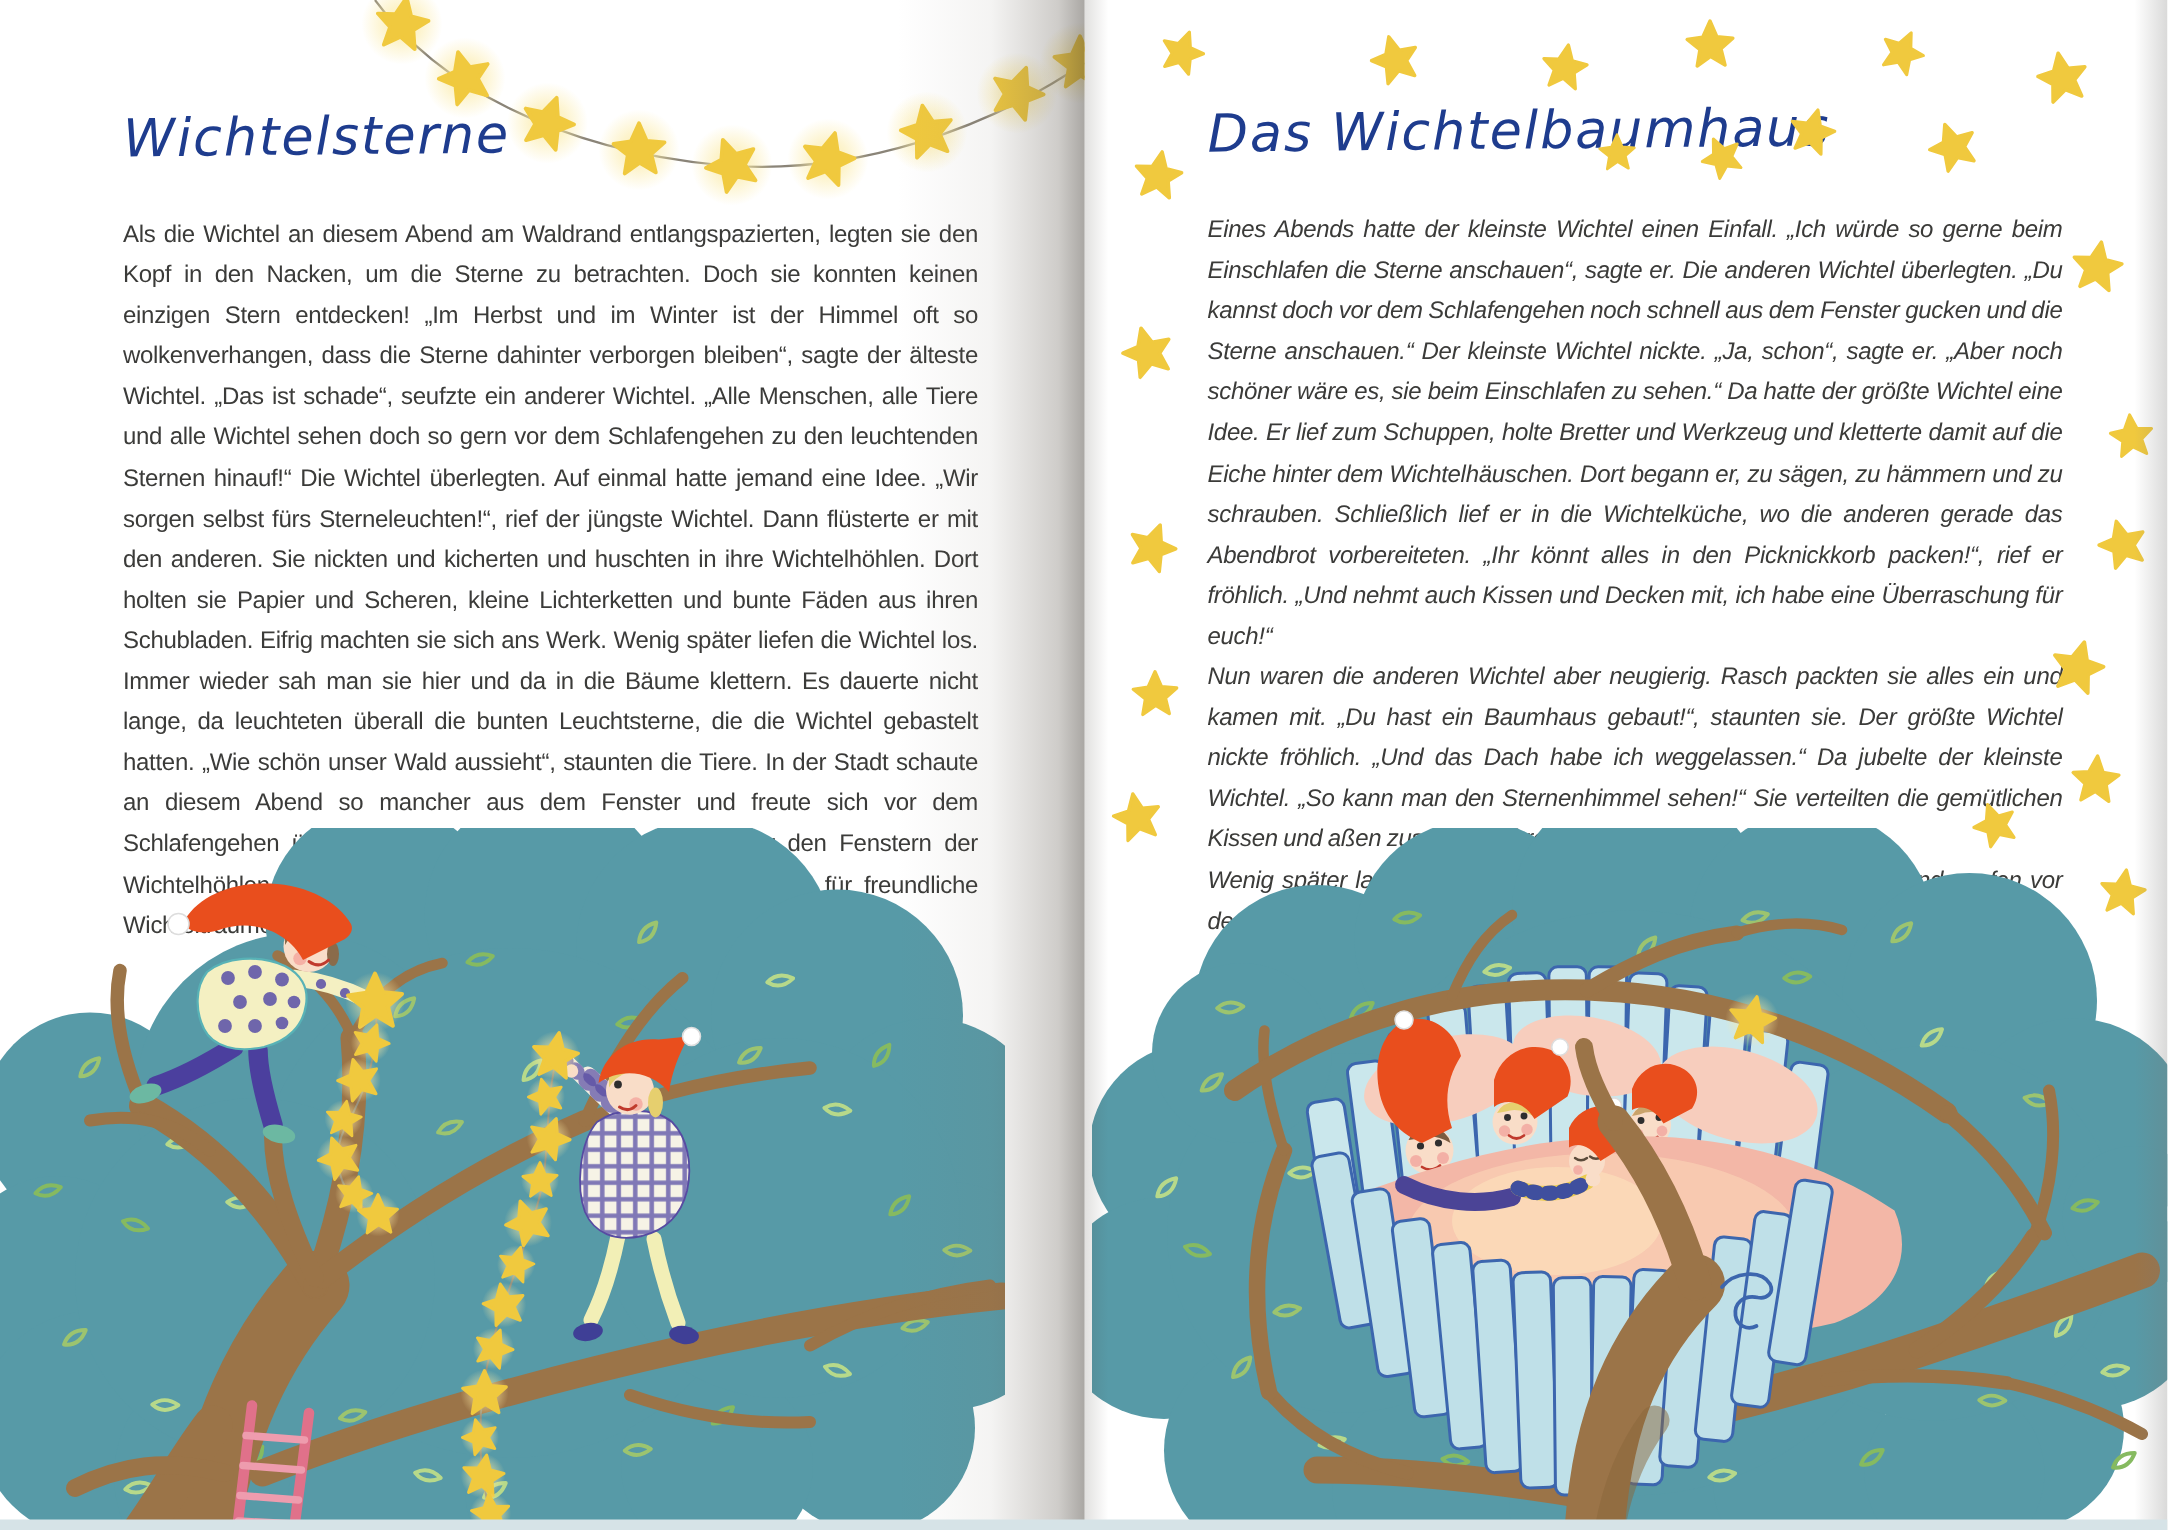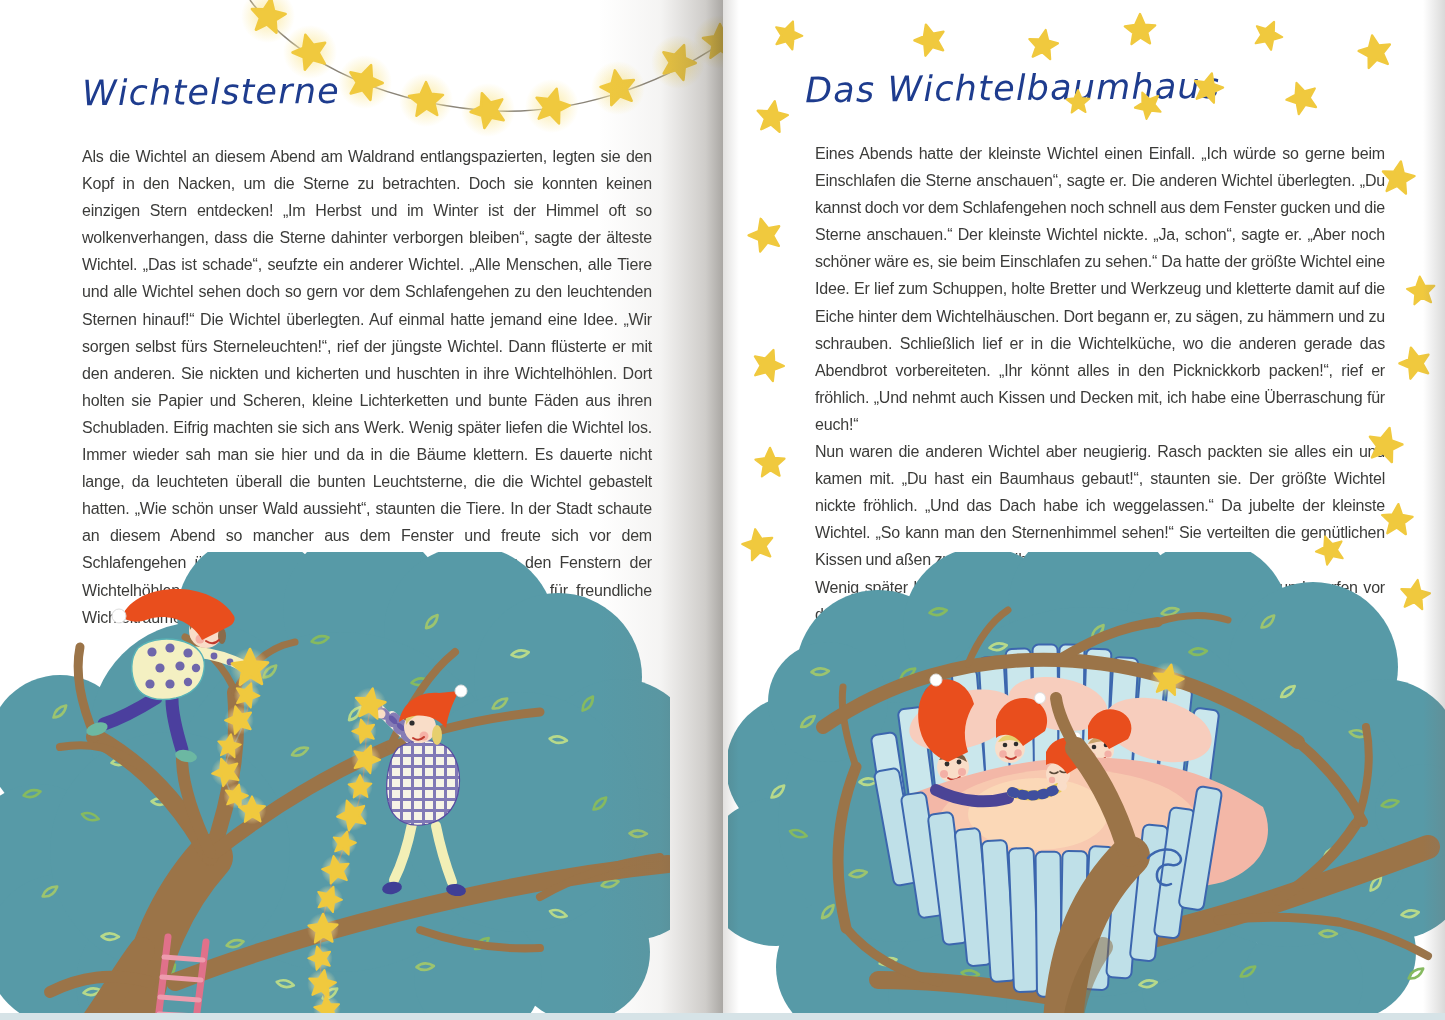--- a/index.html
+++ b/index.html
@@ -253,21 +253,21 @@
           <use transform="translate(327,457) rotate(-5) scale(1.25)" fill="#f0c93e" stroke="#f0c93e" xlink:href="#star" href="#star"></use>
         </g>
     </g>
   </svg>
 </div>
 
 <div class="abs" style="left:723px;top:0;width:722px;height:1020px;">
 
   <h1 class="abs page-title" style="left:82px;top:68px;margin:0;">Das Wichtelbaumhaus</h1>
 
-  <div class="abs body-text" style="left:92px;top:140px;width:570px;">
+  <div class="abs body-text" style="left:82px;top:140px;width:570px;font-style:italic;">
     <p>Eines Abends hatte der kleinste Wichtel einen Einfall. „Ich würde so gerne beim Einschlafen die Sterne anschauen“, sagte er. Die anderen Wichtel überlegten. „Du kannst doch vor dem Schlafengehen noch schnell aus dem Fenster gucken und die Sterne anschauen.“ Der kleinste Wichtel nickte. „Ja, schon“, sagte er. „Aber noch schöner wäre es, sie beim Einschlafen zu sehen.“ Da hatte der größte Wichtel eine Idee. Er lief zum Schuppen, holte Bretter und Werkzeug und kletterte damit auf die Eiche hinter dem Wichtelhäuschen. Dort begann er, zu sägen, zu hämmern und zu schrauben. Schließlich lief er in die Wichtelküche, wo die anderen gerade das Abendbrot vorbereiteten. „Ihr könnt alles in den Picknickkorb packen!“, rief er fröhlich. „Und nehmt auch Kissen und Decken mit, ich habe eine Überraschung für euch!“</p>
     <p>Nun waren die anderen Wichtel aber neugierig. Rasch packten sie alles ein und kamen mit. „Du hast ein Baumhaus gebaut!“, staunten sie. Der größte Wichtel nickte fröhlich. „Und das Dach habe ich weggelassen.“ Da jubelte der kleinste Wichtel. „So kann man den Sternenhimmel sehen!“ Sie verteilten die gemütlichen Kissen und aßen zusammen ihre Wichtelbrote.</p>
     <p>Wenig später lagen sie zusammengekuschelt unter ihren Decken und warfen vor dem Einschlafen einen Blick in den Himmel, an dem die Sterne golden funkelten.</p>
   </div>
 
   <svg class="abs overlay" style="left:0;top:0;" width="722" height="640" viewBox="0 0 722 640">
     <g id="g-scatter">
         <use transform="translate(65,35) rotate(20) scale(1.3775)" fill="#f0c93e" stroke="#f0c93e" xlink:href="#star" href="#star"></use>
         <use transform="translate(207,40) rotate(-15) scale(1.5225)" fill="#f0c93e" stroke="#f0c93e" xlink:href="#star" href="#star"></use>
         <use transform="translate(320,45) rotate(10) scale(1.45)" fill="#f0c93e" stroke="#f0c93e" xlink:href="#star" href="#star"></use>

